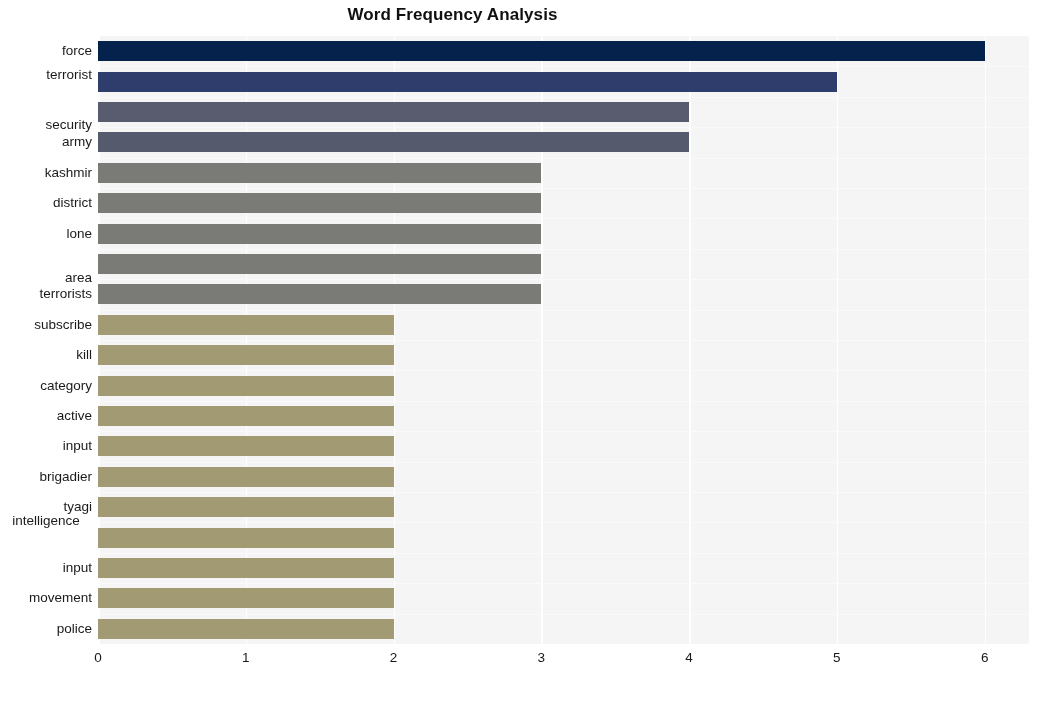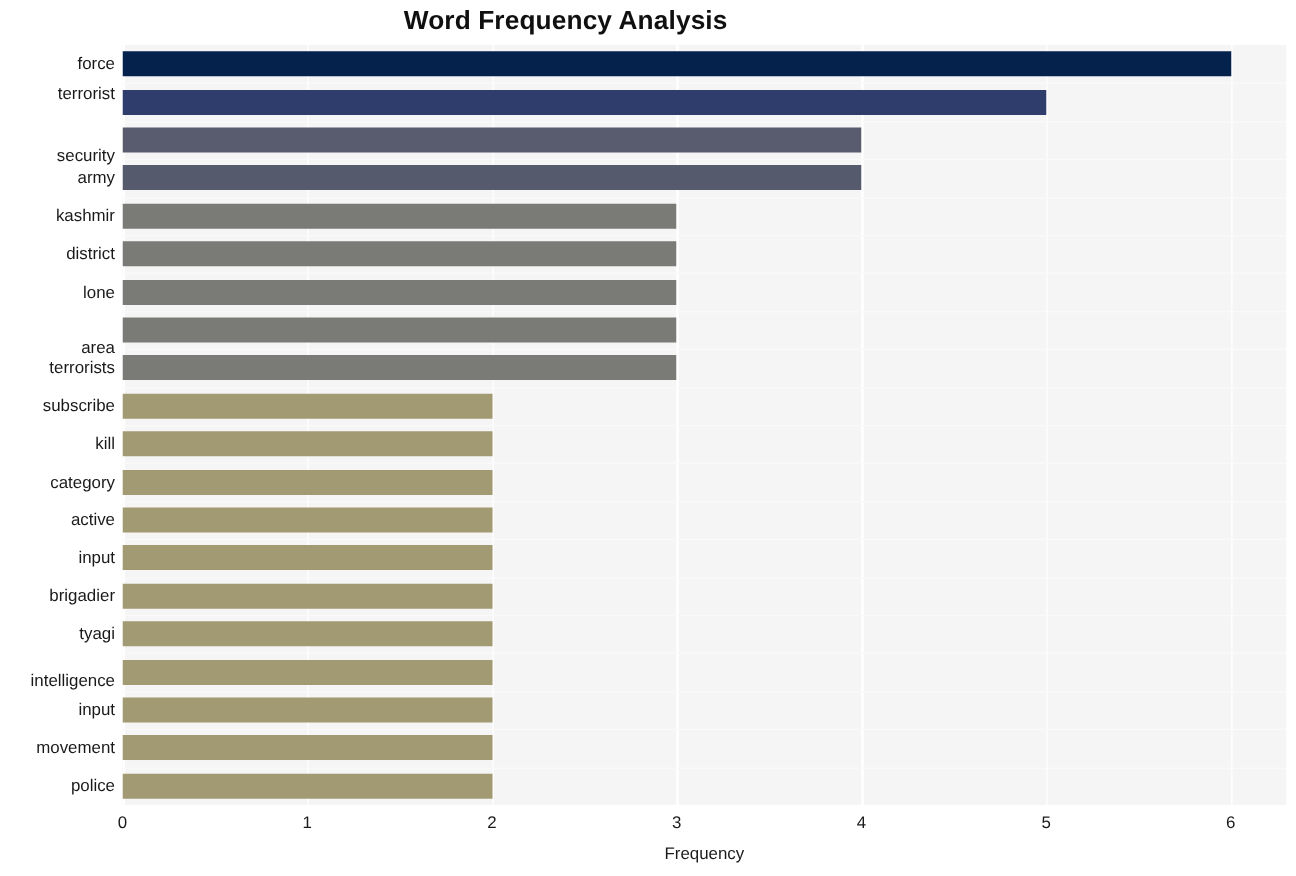--- a/index.html
+++ b/index.html
@@ -22,21 +22,21 @@
     background: #ffffff;
   }
 
   
   #chart-title {
     position: absolute;
     left: 0;
     top: 5px;
     width: 905px;
     text-align: center;
-    font-size: 21px;
+    font-size: 17px;
     font-weight: bold;
     color: #101010;
     letter-spacing: 0.1px;
     white-space: nowrap;
   }
 
   
   #plot-area {
     position: absolute;
     left: 98px;
@@ -188,31 +188,30 @@
       <div class="y-label" style="top: 190.6px;">lone</div>
       <div class="y-label" style="top: 235px;">area</div>
       <div class="y-label" style="top: 251.4px;">terrorists</div>
       <div class="y-label" style="top: 281.8px;">subscribe</div>
       <div class="y-label" style="top: 312.2px;">kill</div>
       <div class="y-label" style="top: 342.6px;">category</div>
       <div class="y-label" style="top: 373px;">active</div>
       <div class="y-label" style="top: 403.4px;">input</div>
       <div class="y-label" style="top: 433.8px;">brigadier</div>
       <div class="y-label" style="top: 464.2px;">tyagi</div>
-      <div class="y-label" style="top: 502px;">intelligence</div>
+      <div class="y-label" style="top: 478px; text-align: center;">intelligence</div>
       <div class="y-label" style="top: 525px;">input</div>
       <div class="y-label" style="top: 555.4px;">movement</div>
       <div class="y-label" style="top: 585.8px;">police</div>
     </div>
 
   <div id="x-labels">
       <div class="x-label" style="left: 98px;">0</div>
       <div class="x-label" style="left: 245.778px;">1</div>
       <div class="x-label" style="left: 393.556px;">2</div>
       <div class="x-label" style="left: 541.333px;">3</div>
       <div class="x-label" style="left: 689.111px;">4</div>
       <div class="x-label" style="left: 836.889px;">5</div>
       <div class="x-label" style="left: 984.667px;">6</div>
     </div>
 
-  <div id="x-axis-title">Frequency</div>
 
 </div>
 
 </body></html>

